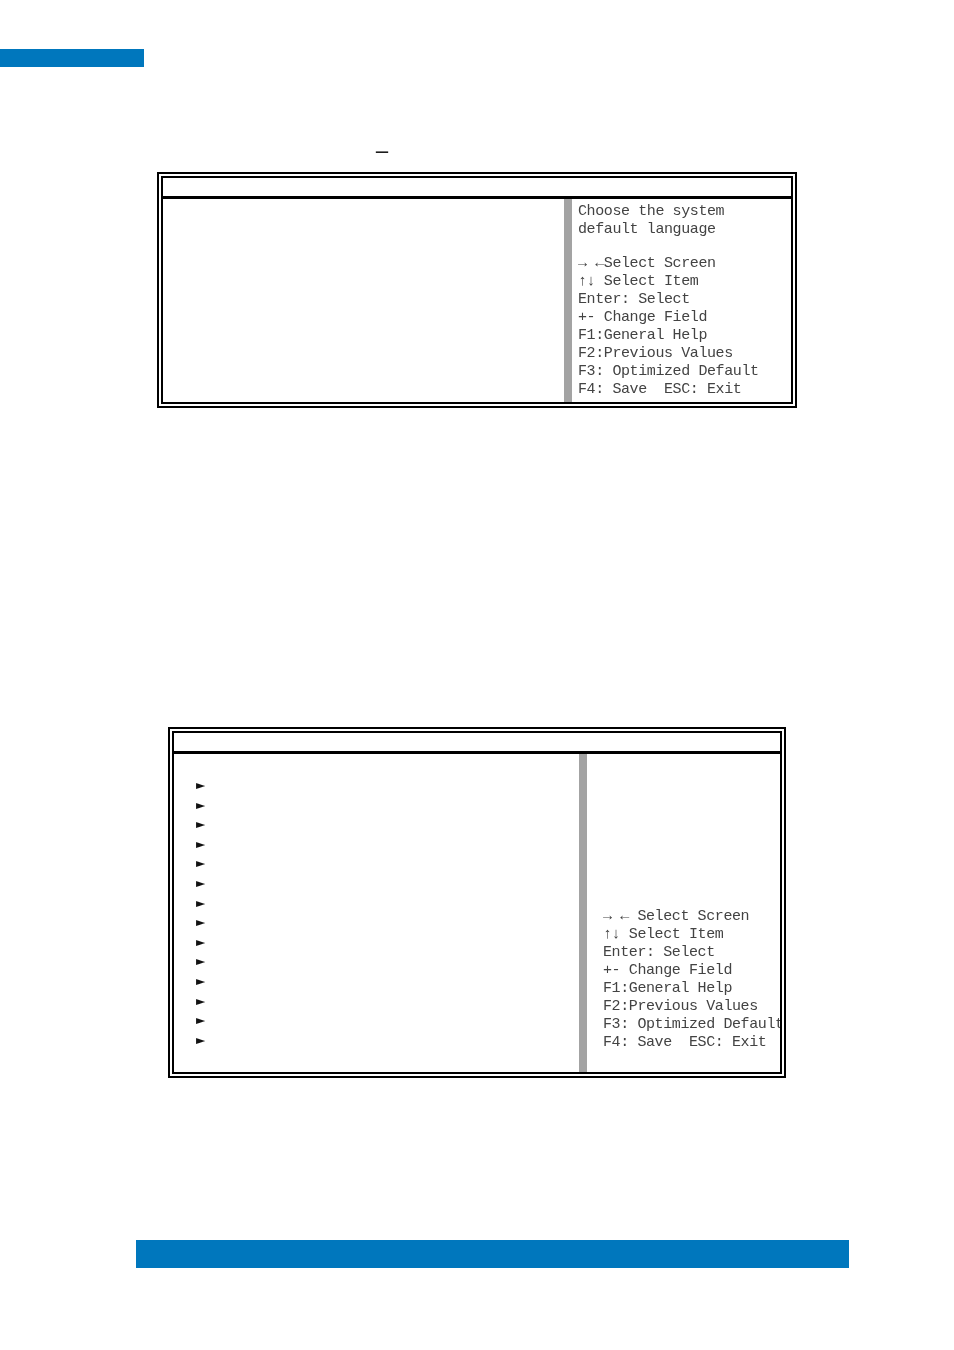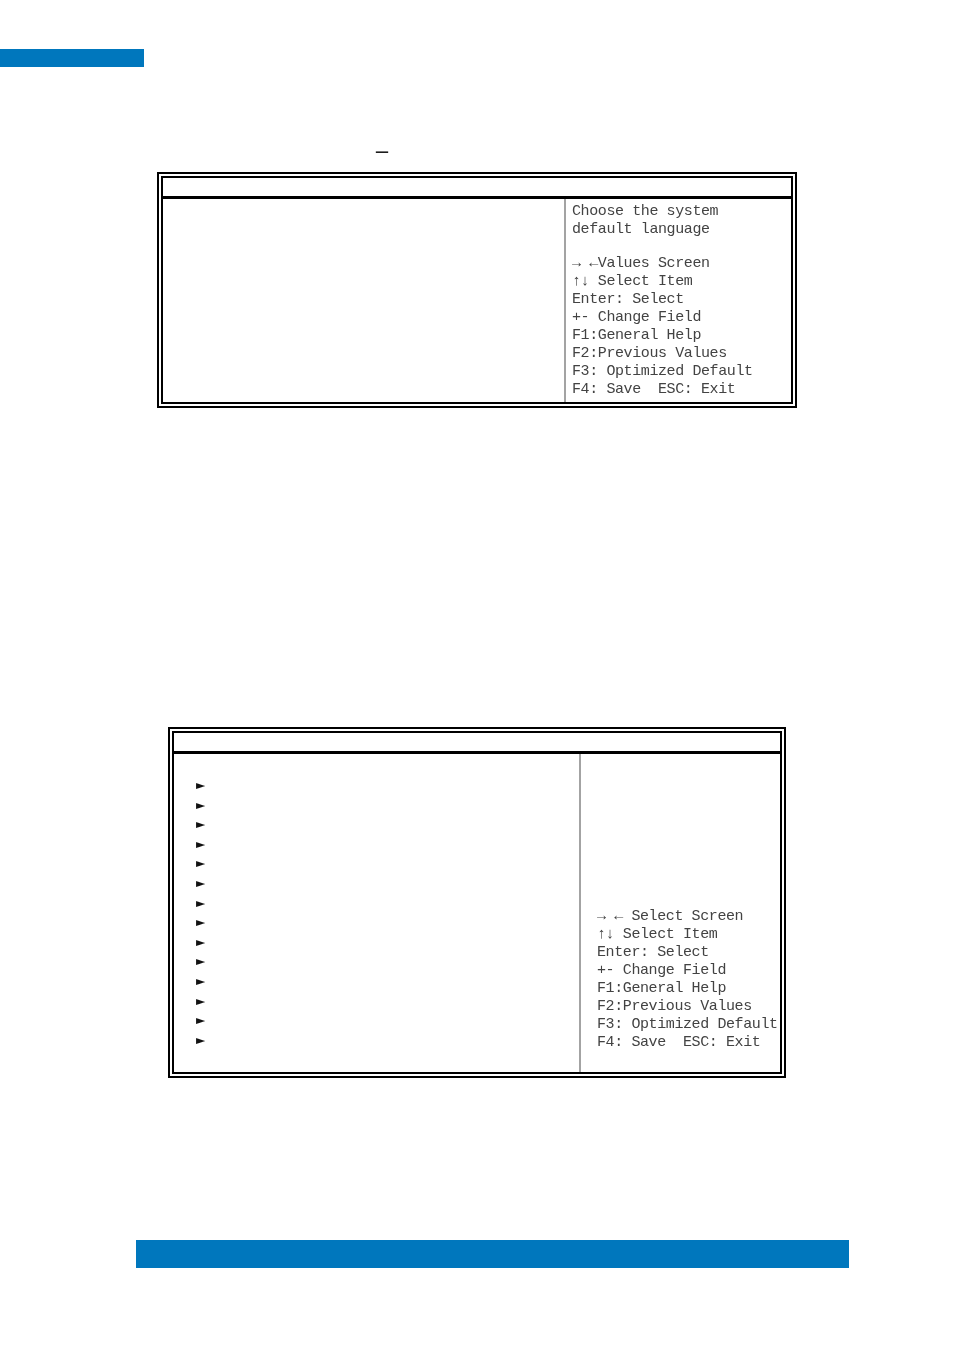--- a/index.html
+++ b/index.html
@@ -52,21 +52,21 @@
     flex: 1 1 auto;
     display: flex;
     overflow: hidden;
   }
   .options-col {
     flex: 0 0 auto;
     overflow: hidden;
   }
   .help-col {
     flex: 1 1 auto;
-    border-left: 2px solid #a3a3a3;
+    border-left: 8px solid #a3a3a3;
     overflow: hidden;
   }
   .mono-line {
     font-family: "Liberation Mono", monospace;
     font-size: 15px;
     line-height: 18px;
     color: #434343;
     white-space: pre;
     letter-spacing: -0.4px;
   }
@@ -100,21 +100,21 @@
 
   <div class="screen screen-1">
     <div class="screen-inner">
       <div class="screen-header"></div>
       <div class="screen-body">
         <div class="options-col"></div>
         <div class="help-col">
           <div class="mono-line">Choose the system</div>
           <div class="mono-line">default language</div>
           <div class="help-gap"></div>
-          <div class="mono-line">→ ←Values Screen</div>
+          <div class="mono-line">→ ←Select Screen</div>
           <div class="mono-line">↑↓ Select Item</div>
           <div class="mono-line">Enter: Select</div>
           <div class="mono-line">+- Change Field</div>
           <div class="mono-line">F1:General Help</div>
           <div class="mono-line">F2:Previous Values</div>
           <div class="mono-line">F3: Optimized Default</div>
           <div class="mono-line">F4: Save  ESC: Exit</div>
         </div>
       </div>
     </div>

